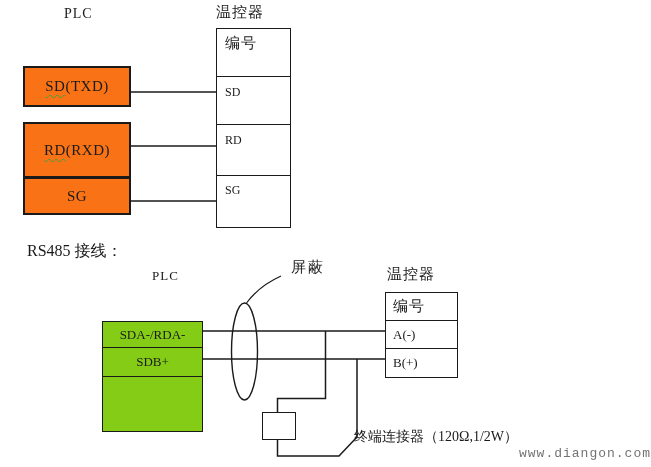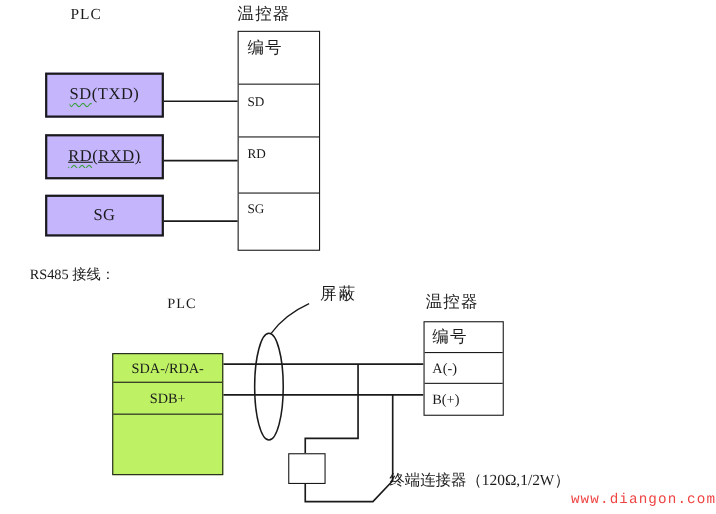--- a/index.html
+++ b/index.html
@@ -11,51 +11,51 @@
   svg.overlay { position:absolute; left:0; top:0; width:651px; height:467px; }
 
   
   .lbl { position:absolute; white-space:nowrap; }
   .plc-top      { left:64px;  top:6px;   font-size:14px; letter-spacing:1px; }
   .ctrl-top-lbl { left:216px; top:3px;   font-size:15px; letter-spacing:1px; }
 
   .tbox {
     position:absolute; left:23px; width:108px; box-sizing:border-box;
     border:2px solid #1a1a1a; display:flex; align-items:center; justify-content:center;
-    font-size:15px; letter-spacing:0.5px; background:#c4b5fd;margin-left:18px;
+    font-size:15px; letter-spacing:0.5px; background:#f97316;
   }
   .tbox1 { top:66px;  height:41px; }
-  .tbox2 { top:122px; height:41px;text-decoration:underline; }
+  .tbox2 { top:122px; height:56px; }
   .tbox3 { top:177px; height:38px; }
   .wavy {
     text-decoration:underline; text-decoration-style:wavy;
     text-decoration-color:#3f9f3f; text-decoration-thickness:1px;
     text-underline-offset:3px;
   }
 
   .tcol {
     position:absolute; left:216px; top:28px; width:75px; height:200px;
     box-sizing:border-box; border:1.5px solid #1a1a1a; background:#fff;
   }
   .tcol .row { box-sizing:border-box; border-bottom:1.5px solid #1a1a1a; padding-left:8px; }
   .tcol .row:last-child { border-bottom:none; }
   .tcol .r0 { height:48px; font-size:15px; padding-top:5px; letter-spacing:1px; }
   .tcol .r1 { height:48px; font-size:12px; padding-top:8px; }
   .tcol .r2 { height:51px; font-size:12px; padding-top:8px; }
   .tcol .r3 { height:49px; font-size:12px; padding-top:7px; }
 
   
-  .rs485    { left:27px;  top:241px; font-size:13px; }
+  .rs485    { left:27px;  top:241px; font-size:16px; }
   .plc-bot  { left:152px; top:268px; font-size:13px; letter-spacing:1px; }
   .pingbi   { left:291px; top:258px; font-size:15px; letter-spacing:2px;font-family:Liberation Serif, serif; }
   .ctrl-bot-lbl { left:387px; top:265px; font-size:15px; letter-spacing:1px; }
 
   .bplc {
     position:absolute; left:102px; top:321px; width:101px; height:111px;
-    box-sizing:border-box; border:1.5px solid #1a1a1a; background:#bef264;
+    box-sizing:border-box; border:1.5px solid #1a1a1a; background:#84cc16;
   }
   .bplc .row {
     box-sizing:border-box; border-bottom:1.5px solid #1a1a1a;
     display:flex; align-items:center; justify-content:center; font-size:13px;
   }
   .bplc .row:last-child { border-bottom:none; }
   .bplc .p0 { height:26px; } .bplc .p1 { height:29px; }
   .bplc .p2 { height:28px; } .bplc .p3 { height:25px; }
 
   .bctrl {
@@ -69,21 +69,21 @@
   .bctrl .row:last-child { border-bottom:none; }
   .bctrl .c0 { height:28px; font-size:15px; letter-spacing:1px; }
   .bctrl .c1 { height:28px; } .bctrl .c2 { height:27px; }
 
   .resistor {
     position:absolute; left:262px; top:412px; width:34px; height:28px;
     box-sizing:border-box; border:1.5px solid #1a1a1a; background:#fff;
   }
   .terminator { left:354px; top:428px; font-size:14px; }
   .watermark  {
-    left:519px; top:446px; font-size:13px; color:#ef4444;
+    left:519px; top:446px; font-size:13px; color:#737373;
     font-family:"Liberation Mono","DejaVu Sans Mono",monospace; letter-spacing:1px;
   }
 </style>
 </head>
 <body>
 
 <div class="canvas">
 
   <svg class="overlay" viewBox="0 0 651 467" xmlns="http://www.w3.org/2000/svg" fill="none" stroke="#1a1a1a" stroke-width="1.5">
 

